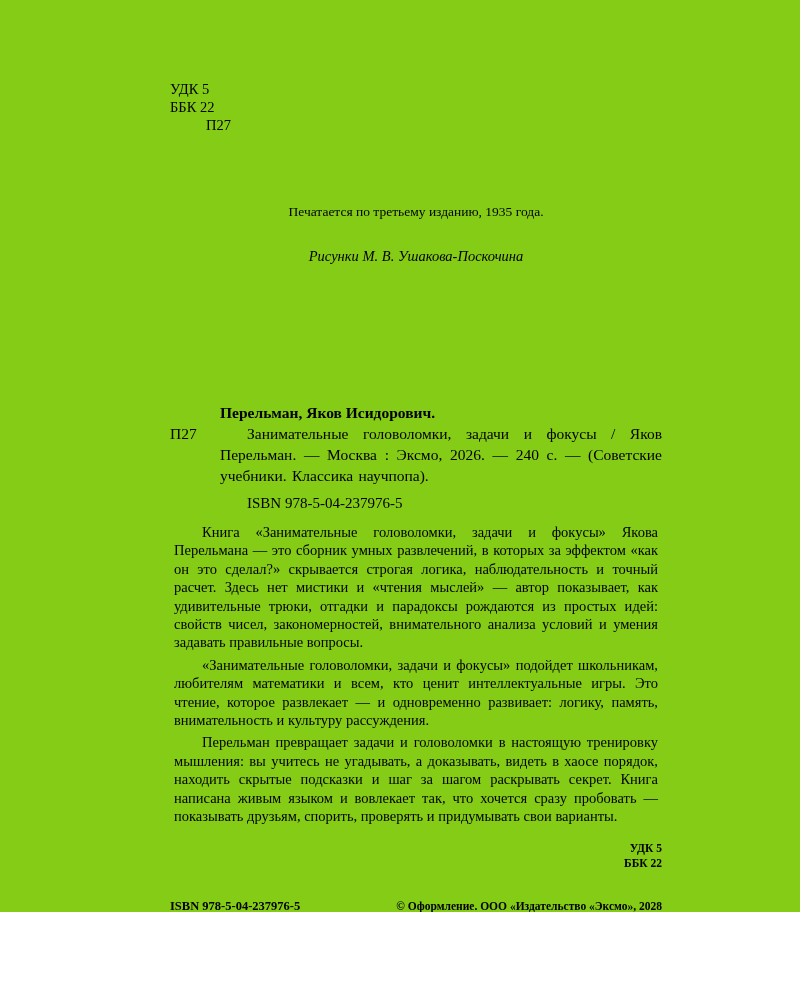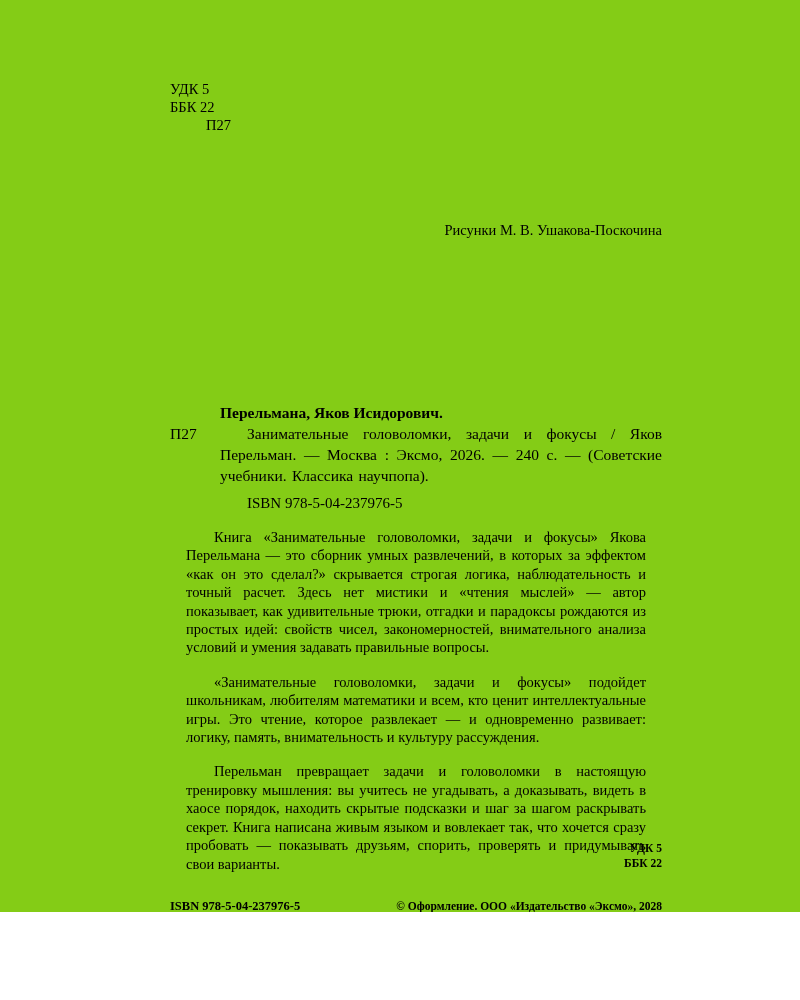--- a/index.html
+++ b/index.html
@@ -32,23 +32,24 @@
     padding-left: 36px;
   }
 
   
   .edition-note {
     top: 204px;
     text-align: center;
     font-size: 13.5px;
   }
   .illustrations {
-    top: 222px;
-    text-align: right;
+    top: 248px;
+    text-align: center;
     font-size: 14.5px;
+    font-style: italic;
   }
 
   
   .main-block {
     top: 402px;
   }
   .author-heading {
     font-weight: bold;
     font-size: 15.5px;
     line-height: 21px;
@@ -74,21 +75,21 @@
     margin-top: 9px;
     padding-left: 77px;
     font-size: 15px;
   }
 
   
   .annotation {
     margin-top: 11px;
   }
   .annotation p {
-    margin: 16px;
+    margin: 4px;
     font-size: 14.5px;
     line-height: 18.4px;
     text-align: justify;
     text-indent: 28px;
   }
 
   
   .codes-bottom {
     top: 841px;
     text-align: right;
@@ -116,27 +117,28 @@
 <body>
 
 <div class="page">
 
   <div class="content-col codes-top">
     <div>УДК 5</div>
     <div>ББК 22</div>
     <div class="indent">П27</div>
   </div>
 
+  <div class="content-col edition-note">Печатается по третьему изданию, 1935 года.</div>
 
   <div class="content-col illustrations">
     <span>Рисунки </span><span>М. В. Ушакова-Поскочина</span>
   </div>
 
   <div class="content-col main-block">
-    <div class="author-heading">Перельмана, Яков Исидорович.</div>
+    <div class="author-heading">Перельман, Яков Исидорович.</div>
     <div class="biblio">
       <span class="biblio-code">П27</span>
       <span>Занимательные головоломки, задачи и фокусы / Яков Перельман. — Москва : Эксмо, 2026. — 240 с. — (Советские учебники. Классика научпопа).</span>
     </div>
     <div class="isbn-line">ISBN 978-5-04-237976-5</div>
 
     <div class="annotation">
       <p>Книга «Занимательные головоломки, задачи и фокусы» Якова Перельмана — это сборник умных развлечений, в которых за эффектом «как он это сделал?» скрывается строгая логика, наблюдательность и точный расчет. Здесь нет мистики и «чтения мыслей» — автор показывает, как удивительные трюки, отгадки и парадоксы рождаются из простых идей: свойств чисел, закономерностей, внимательного анализа условий и умения задавать правильные вопросы.</p>
       <p>«Занимательные головоломки, задачи и фокусы» подойдет школьникам, любителям математики и всем, кто ценит интеллектуальные игры. Это чтение, которое развлекает — и одновременно развивает: логику, память, внимательность и культуру рассуждения.</p>
       <p>Перельман превращает задачи и головоломки в настоящую тренировку мышления: вы учитесь не угадывать, а доказывать, видеть в хаосе порядок, находить скрытые подсказки и шаг за шагом раскрывать секрет. Книга написана живым языком и вовлекает так, что хочется сразу пробовать — показывать друзьям, спорить, проверять и придумывать свои варианты.</p>

